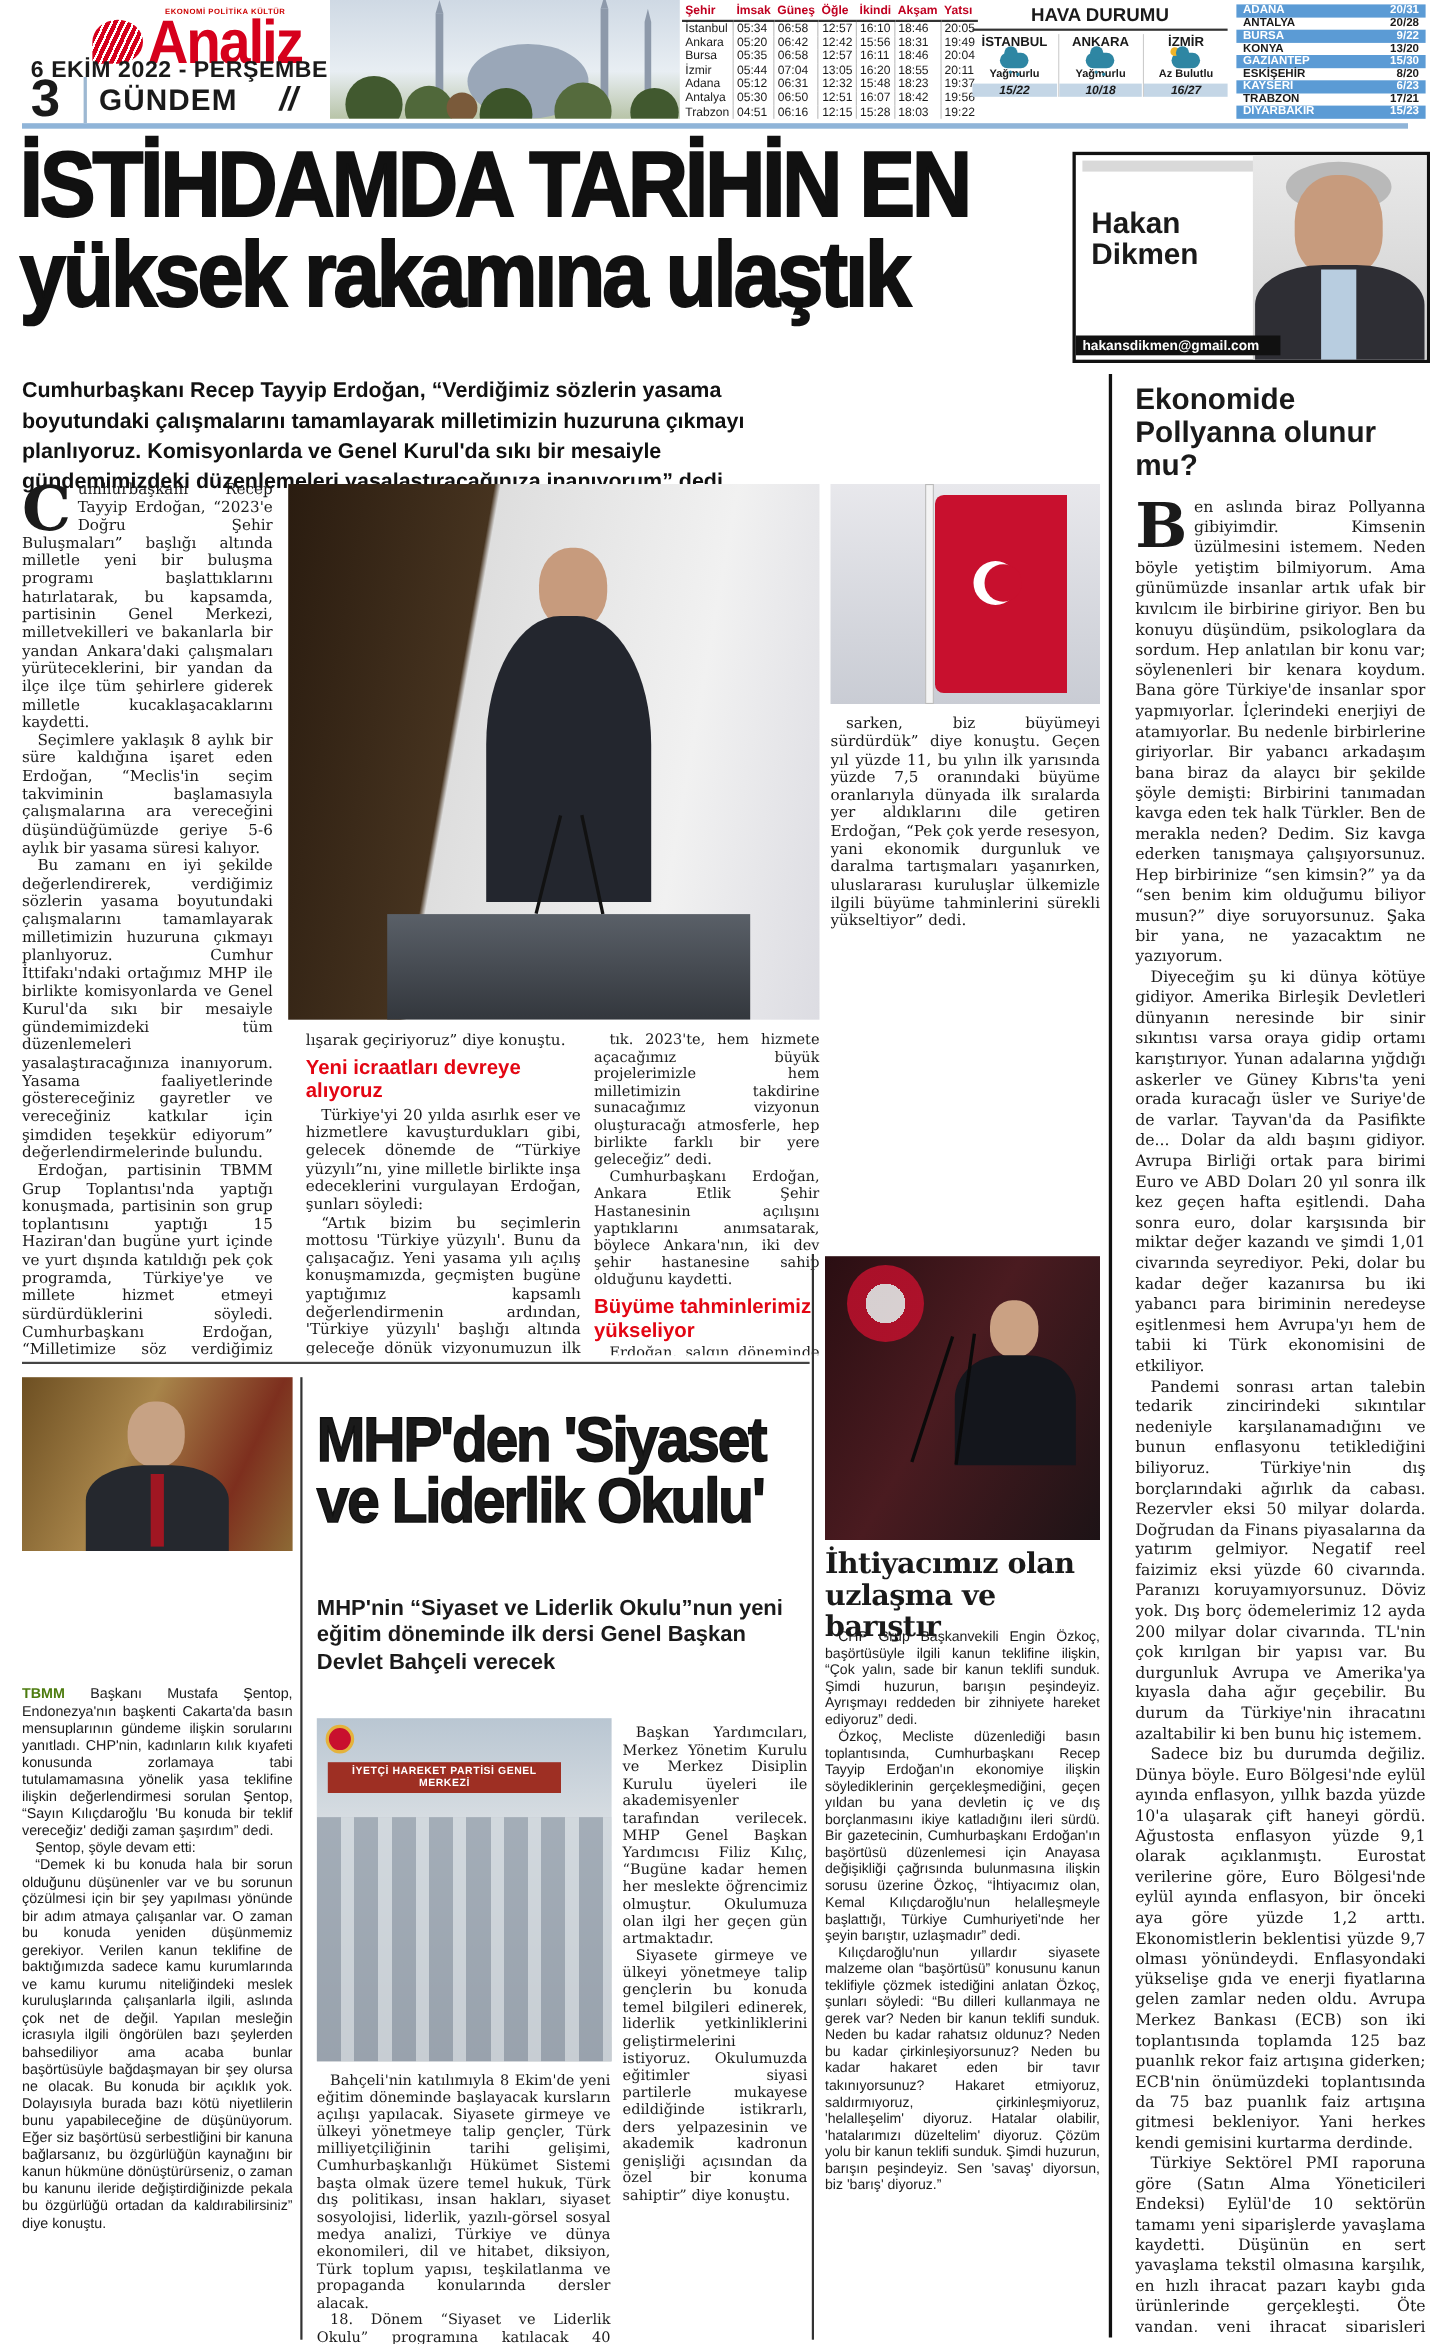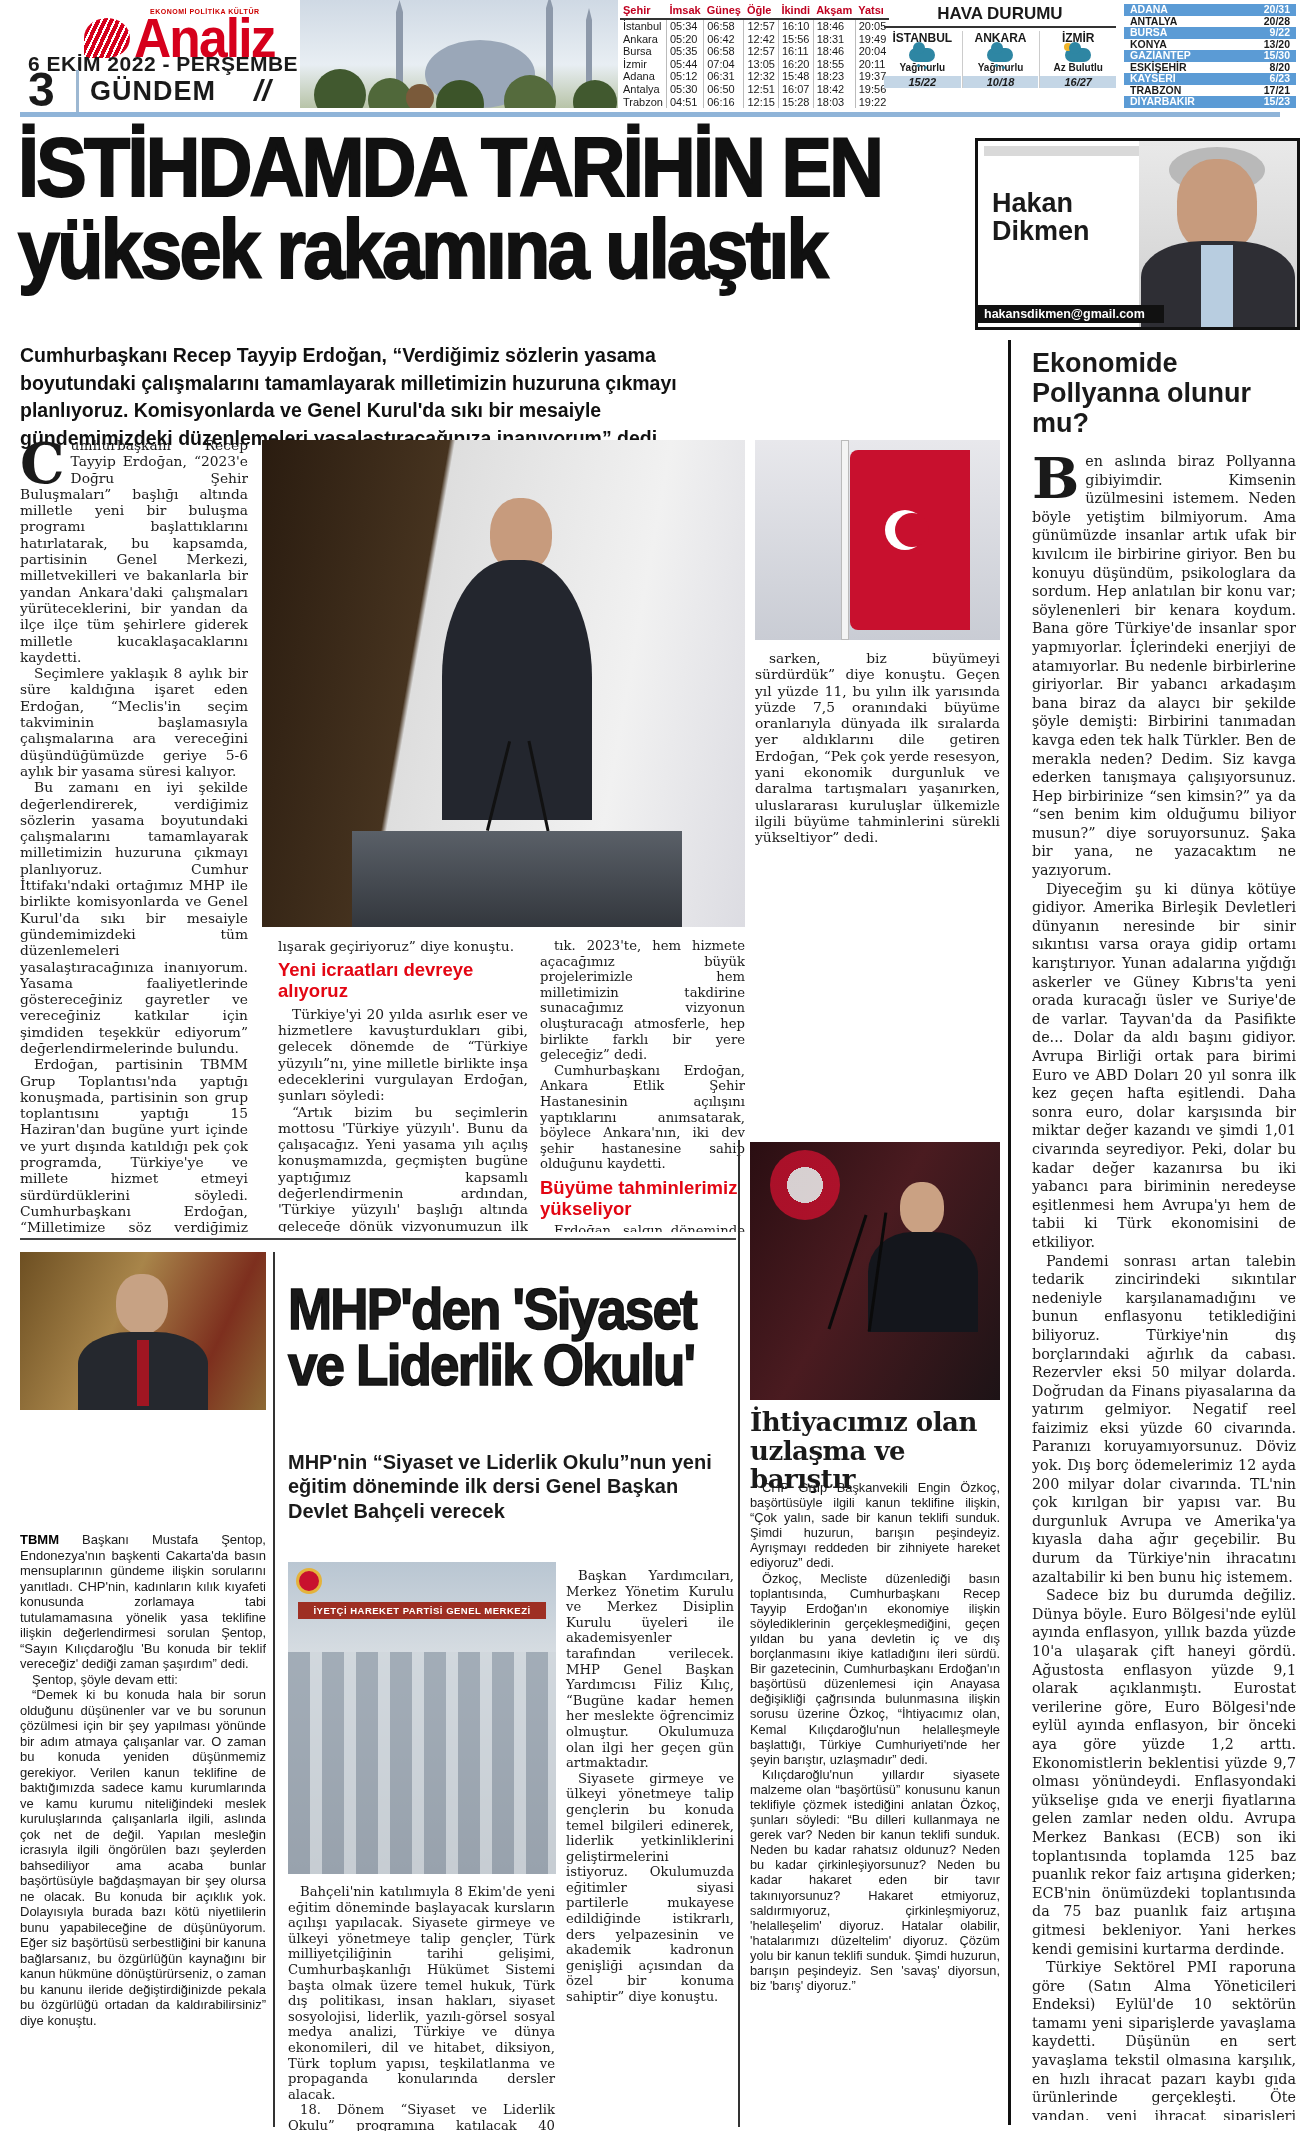--- a/index.html
+++ b/index.html
@@ -100,33 +100,33 @@
                   background:linear-gradient(115deg,#6d4f22 0%,#a8854a 40%,#7d2f1e 75%,#8d6a35 100%); }
   .ps-head { position:absolute; left:96px; top:22px; width:52px; height:60px; border-radius:46%; background:#c7a284; }
   .ps-body { position:absolute; left:58px; top:80px; width:130px; height:80px; border-radius:40% 40% 0 0; background:#25282e; }
   .ps-tie { position:absolute; left:117px; top:88px; width:12px; height:66px; background:#a01622; }
   .headline-left { left:20px; top:1418px; width:246px; font-size:31px; line-height:1.06; font-weight:bold;
                    font-family:"DejaVu Serif", serif; letter-spacing:-.5px; }
   .body-left { left:20px; top:1532px; width:246px; height:592px; font-size:13px; line-height:15.5px;
                text-align:justify; overflow:hidden; }
   .body-left p { text-indent:12px; }
   .body-left p.noindent { text-indent:0; }
-  .lead-red { color:#000000; font-weight:bold; }
+  .lead-red { color:#4d7c0f; font-weight:bold; }
 
   .vrule1 { left:273px; top:1252px; width:2px; height:875px; background:#333; }
   .headline-mhp { left:288px; top:1282px; width:450px; font-size:57px; font-weight:bold; line-height:.98;
                   letter-spacing:-2px; transform:scaleX(.93); transform-origin:left top;
                   -webkit-text-stroke:1.5px #111; white-space:nowrap; }
   .subhead-mhp { left:288px; top:1450px; width:442px; font-size:20px; font-weight:bold; line-height:1.22; }
   .photo-mhp { left:288px; top:1562px; width:268px; height:312px; overflow:hidden;
                background:linear-gradient(#b9c6d2 0%,#d7dde2 30%,#b4b9bf 100%); }
   .pmh-windows { position:absolute; left:0; top:90px; width:268px; height:222px;
                  background:repeating-linear-gradient(90deg,#8d99a6 0 22px,#cfd6dc 22px 34px),
                             repeating-linear-gradient(#00000022 0 26px,#ffffff00 26px 40px); opacity:.7; }
-  .pmh-sign { position:absolute; left:10px; top:40px; width:248px; background:#9e2f23; color:#fff;
+  .pmh-sign { position:absolute; left:10px; top:40px; width:212px; background:#9e2f23; color:#fff;
               font-size:9.5px; font-weight:bold; text-align:center; padding:3px 2px; letter-spacing:.5px; }
   .pmh-logo { position:absolute; left:8px; top:6px; width:26px; height:26px; border-radius:50%;
               background:#c8102e; border:3px solid #e4b33c; }
   .mhp-colA { left:288px; top:1884px; width:267px; height:242px; font-size:13.2px; line-height:15.6px; }
   .mhp-colB { left:566px; top:1568px; width:168px; height:558px; font-size:13.2px; line-height:15.6px; }
   .mhp-colA p, .mhp-colB p { text-indent:12px; }
 
   .vrule2 { left:738px; top:1140px; width:2px; height:987px; background:#333; }
   .photo-chp { left:750px; top:1142px; width:250px; height:258px; overflow:hidden;
                background:linear-gradient(120deg,#2a0e12 0%,#4a1b20 45%,#1d1316 100%); }

